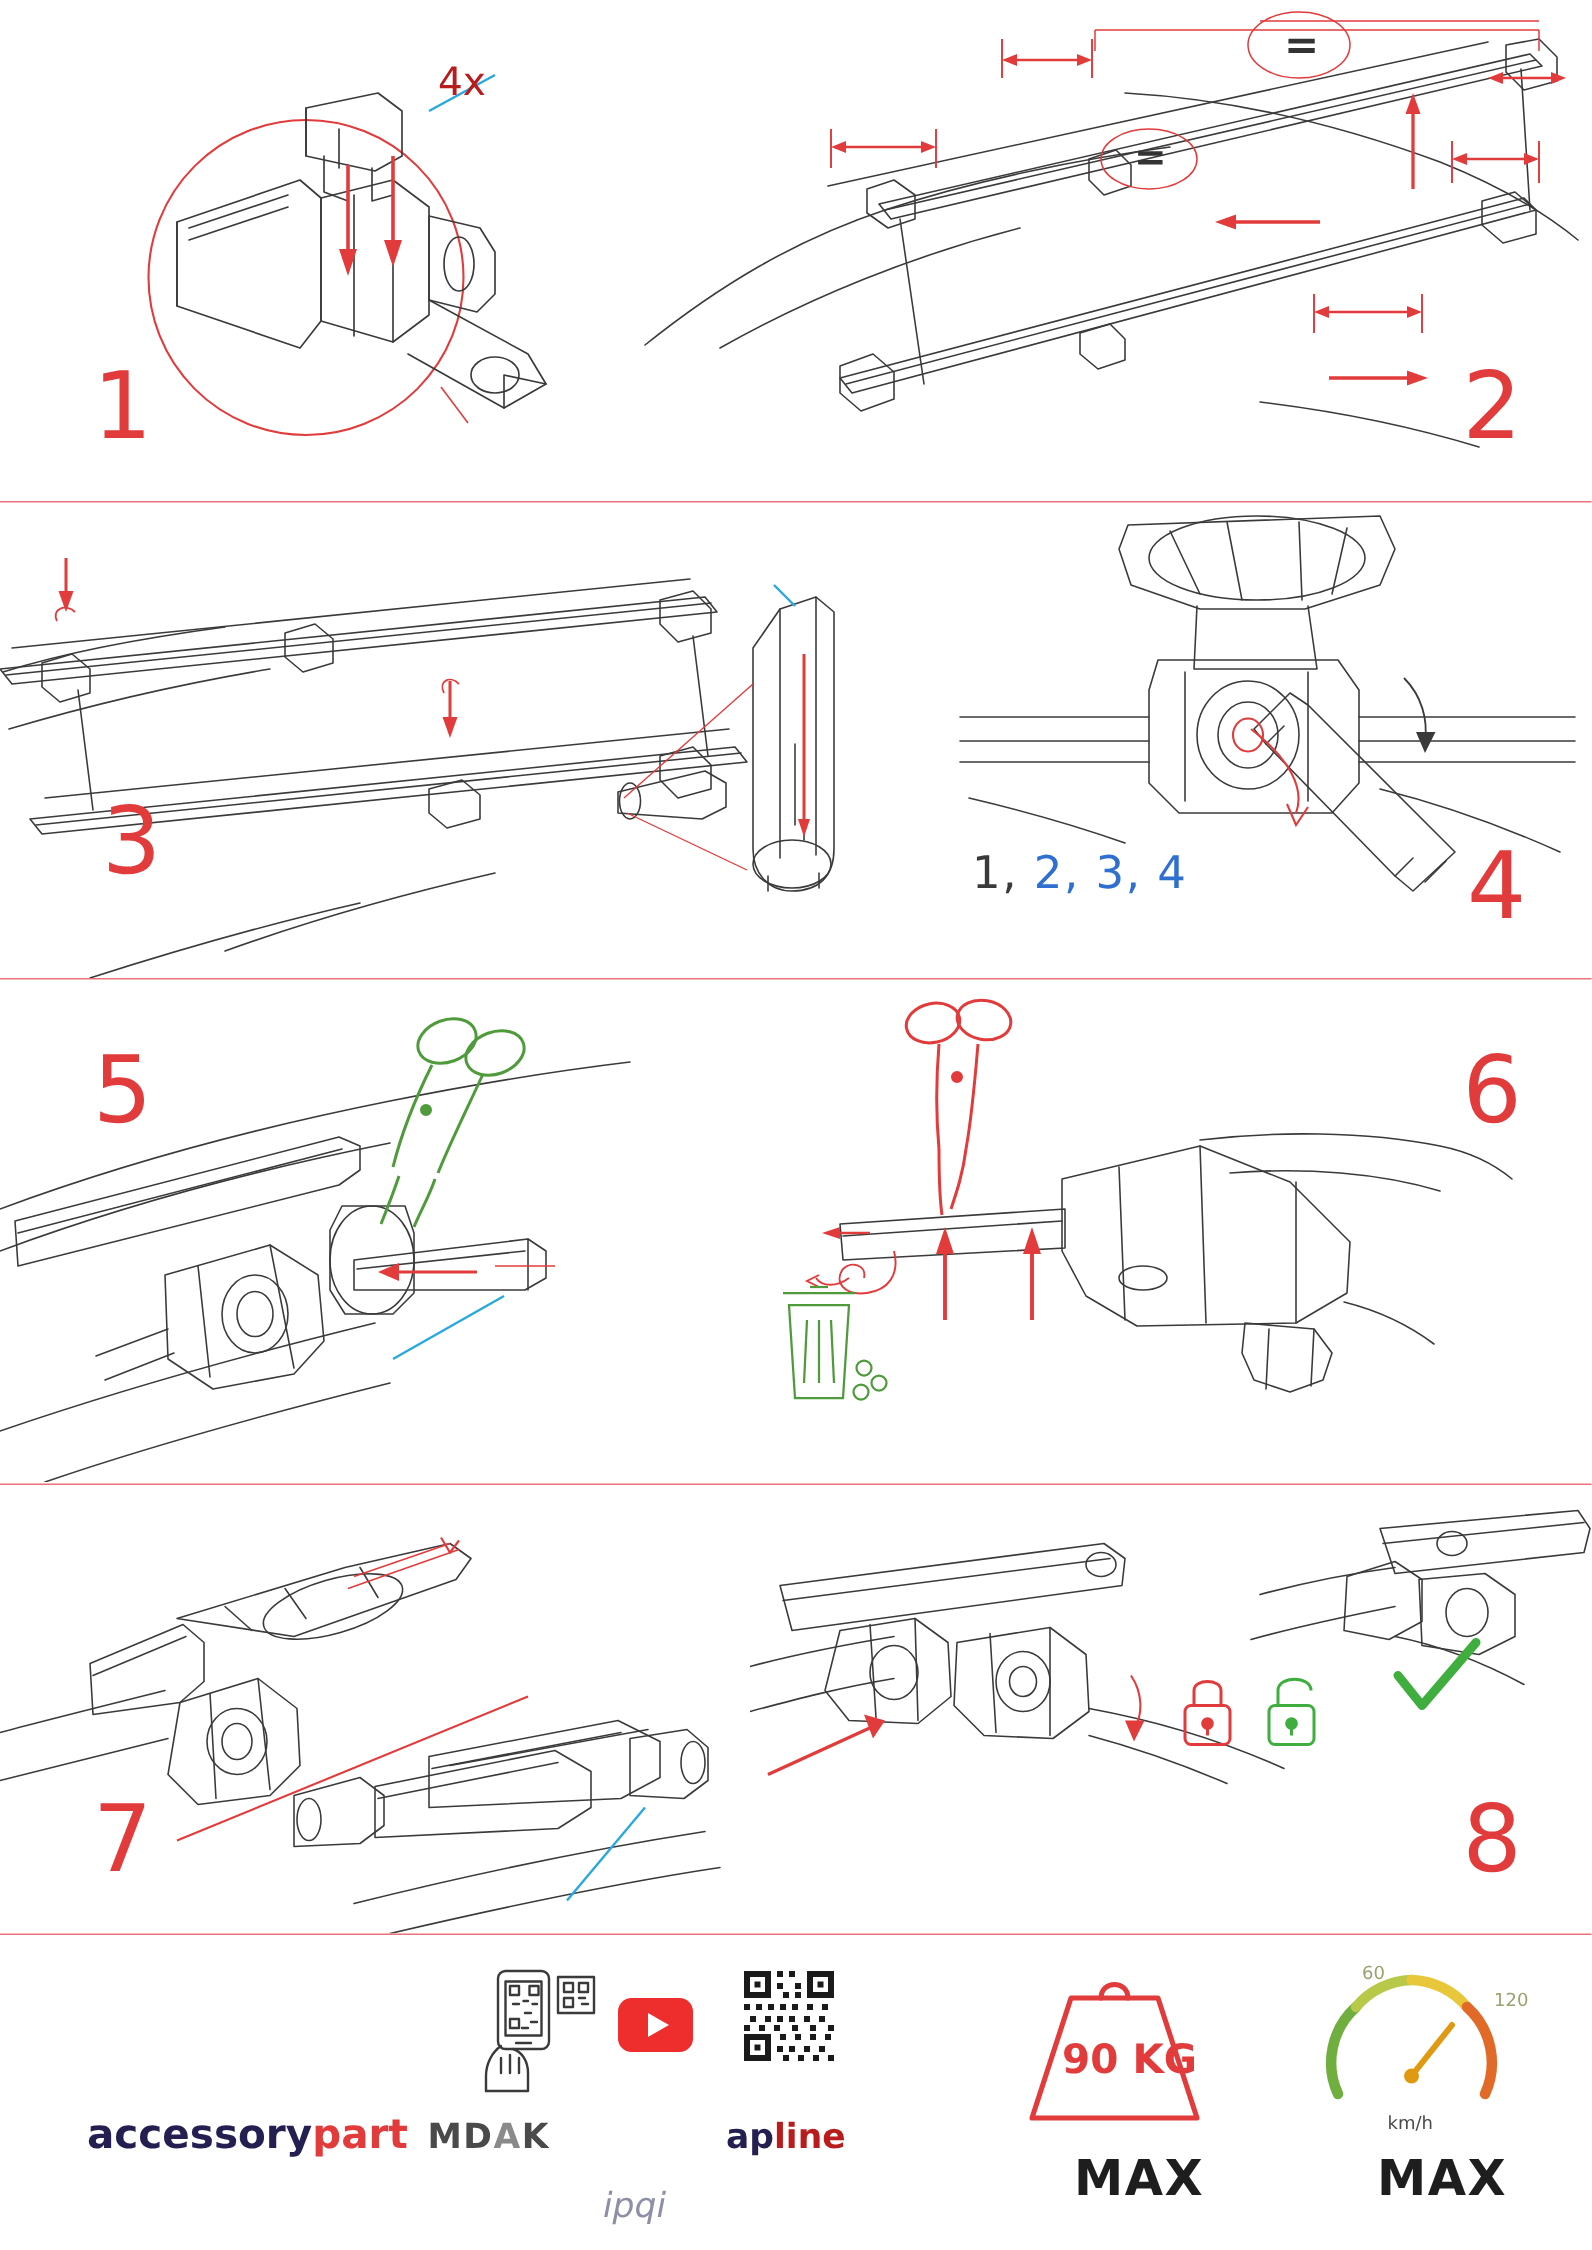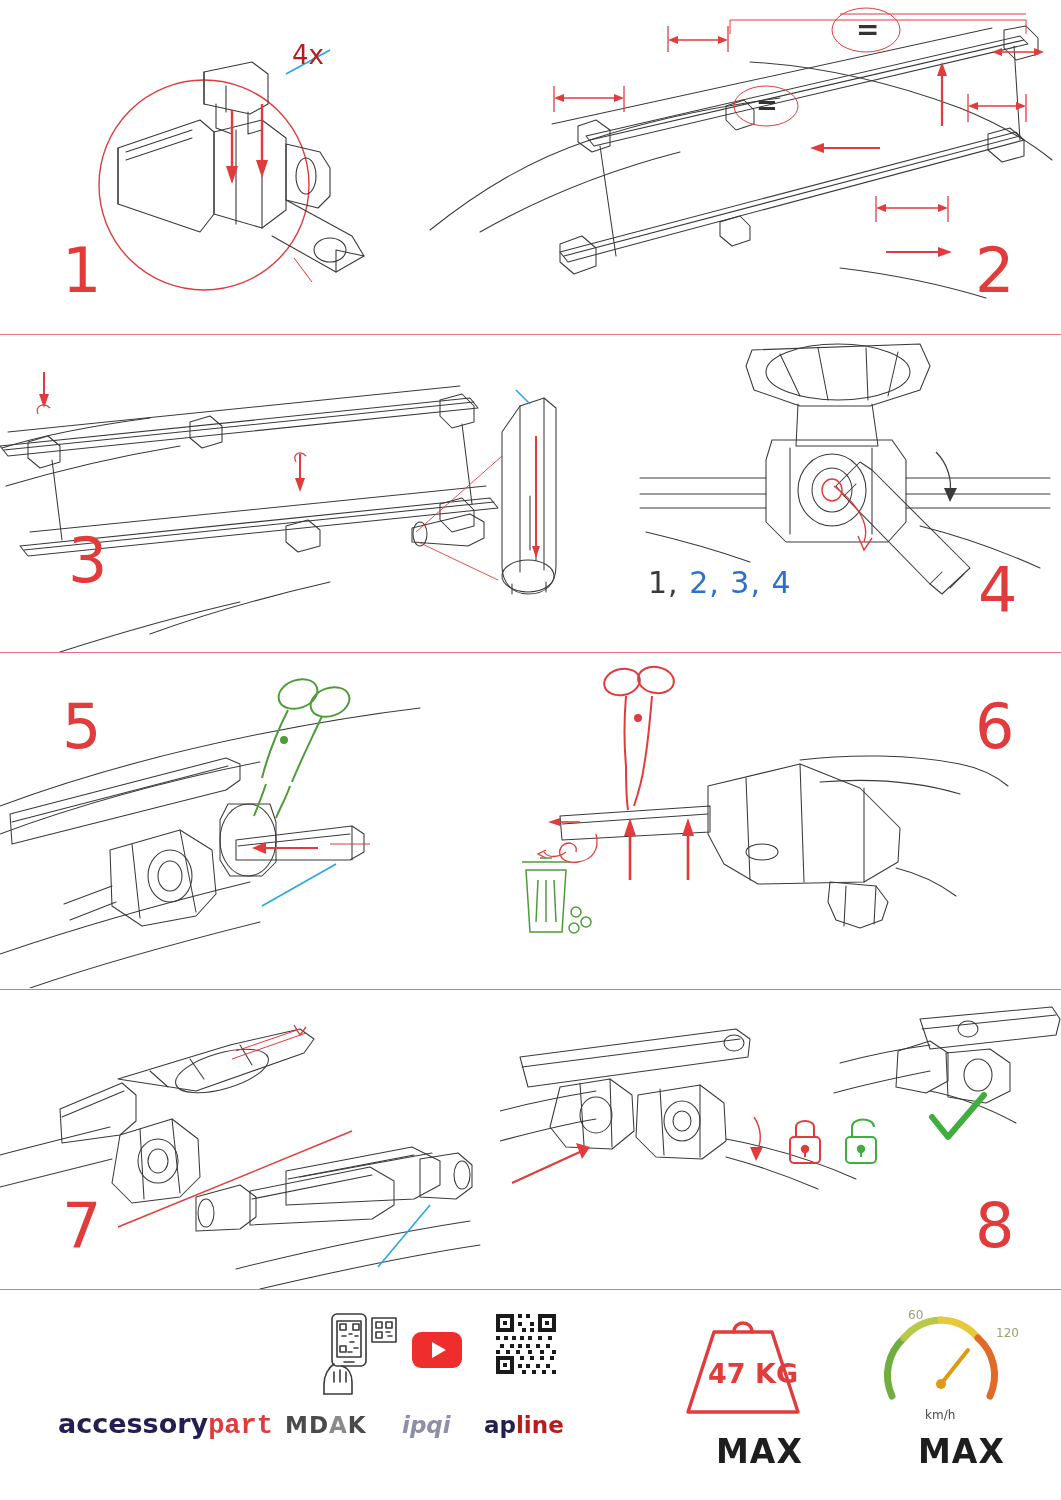--- a/index.html
+++ b/index.html
@@ -55,29 +55,29 @@
     font-family: "DejaVu Sans", sans-serif;
     font-size: 54px; font-weight: 700; letter-spacing: 1px;
     color: #2b3a8f;
   }
   .brandsub {
     position: absolute; left: 58px; top: 118px;
     font-family: "DejaVu Sans", sans-serif;
     font-size: 27px; font-weight: 700; letter-spacing: 0px;
   }
   .brandsub .a { color: #231f50; }
-  .brandsub .b { color: #e23b3b; font-family: Liberation Mono, monospace; }
+  .brandsub .b { color: #e23b3b; }
 
   .partner {
     position: absolute; top: 122px;
     font-family: "DejaVu Sans", sans-serif; font-size: 23px; font-weight: 700;
   }
   .partner.mdak { left: 285px; color: #4a4a4a; letter-spacing: 1px; }
   .partner.mdak .tri { color: #8a8a8a; }
-  .partner.ipqi { left: 402px; color: #8d8fa6; font-weight: 700; font-style: italic; }
+  .partner.ipqi { left: 402px; color: #8d8fa6; font-weight: 400; font-style: italic; margin-top: 46px; }
   .partner.apline { left: 484px; color: #231f50; font-weight: 700; }
   .partner.apline .hl { color: #b91c1c; }
 
   .maxlabel {
     position: absolute; font-family: "DejaVu Sans", sans-serif;
     font-size: 33px; font-weight: 700; color: #1e1e1e; letter-spacing: 1px;
   }
 
   .weightnum {
     position: absolute; font-family: "DejaVu Sans", sans-serif;
@@ -666,21 +666,21 @@
     <div class="partner mdak">MD<span class="tri">A</span>K</div>
     <div class="partner ipqi">ipqi</div>
     <div class="partner apline">ap<span class="hl">line</span></div>
 
     <svg style="position:absolute;left:678px;top:18px" width="130" height="108" viewBox="0 0 130 108">
       <g fill="none" stroke="#e23b3b" stroke-width="3.4" stroke-linejoin="round" stroke-linecap="round">
         <path d="M36 24 L94 24 L120 104 L10 104 Z"></path>
         <path d="M56 24 C56 12 74 12 74 24" stroke-width="3.4"></path>
       </g>
     </svg>
-    <div class="weightnum" style="left:708px;top:68px;">47 KG</div>
+    <div class="weightnum" style="left:708px;top:68px;">90 KG</div>
     <div class="maxlabel" style="left:716px;top:142px;">MAX</div>
 
     <svg style="position:absolute;left:876px;top:12px" width="130" height="116" viewBox="0 0 130 116">
       <g fill="none" stroke-width="7" stroke-linecap="round">
         <path d="M16 94 A50 50 0 0 1 28 36" stroke="#6fae3f"></path>
         <path d="M28 36 A50 50 0 0 1 65 18" stroke="#b8c94a"></path>
         <path d="M65 18 A50 50 0 0 1 102 36" stroke="#e8c73a"></path>
         <path d="M102 36 A50 50 0 0 1 114 94" stroke="#e26a28"></path>
       </g>
       <g stroke="#e09a12" stroke-width="4" stroke-linecap="round">

